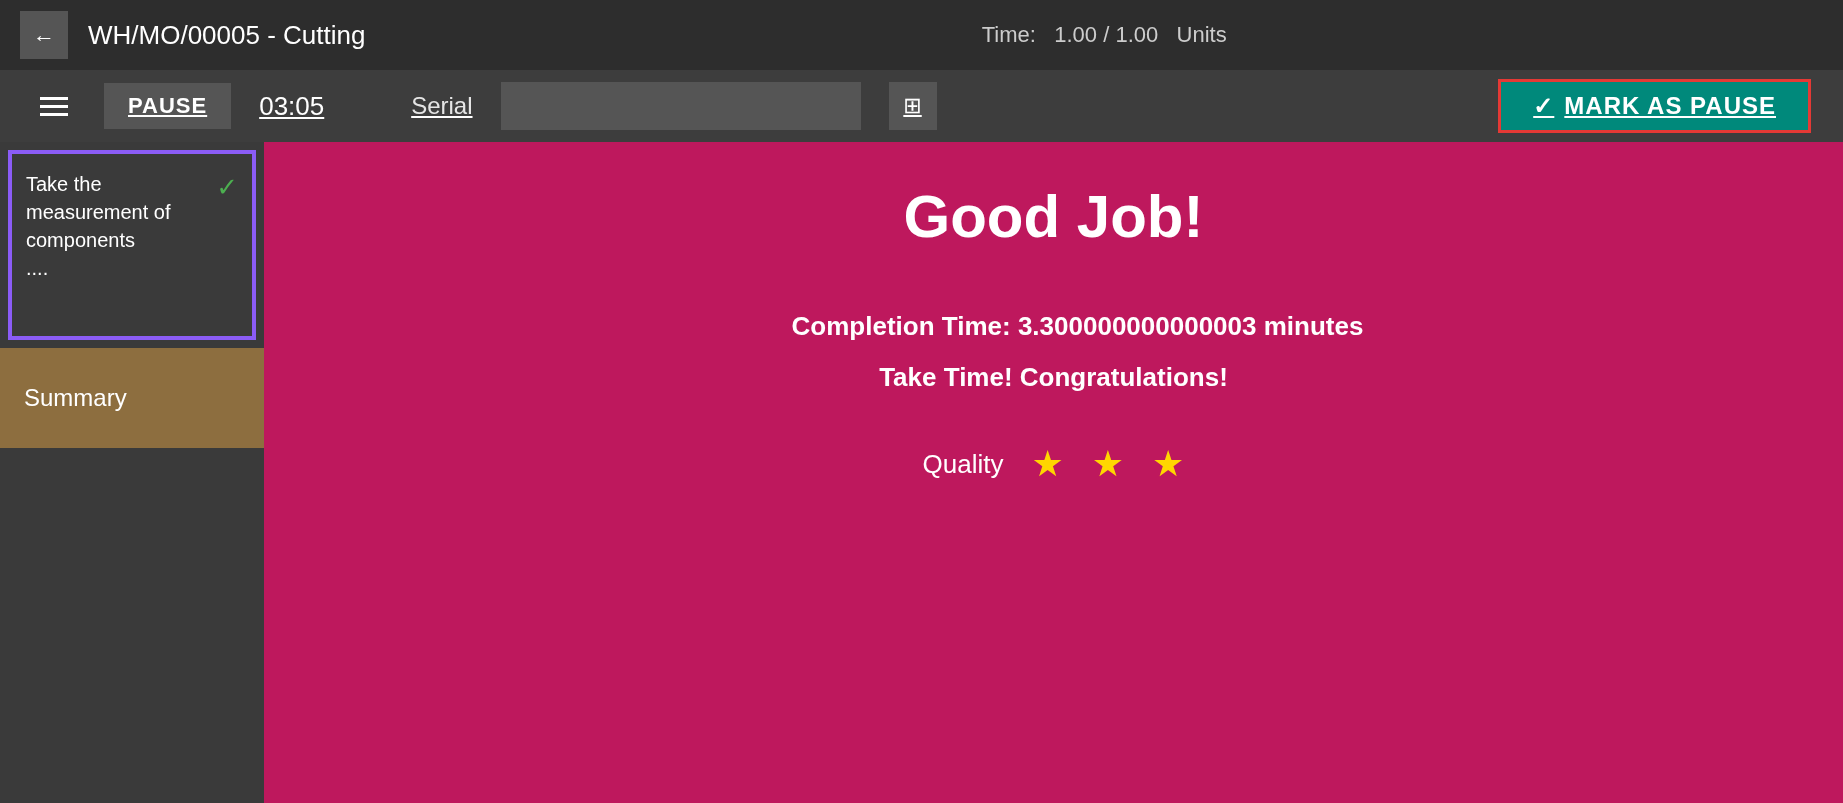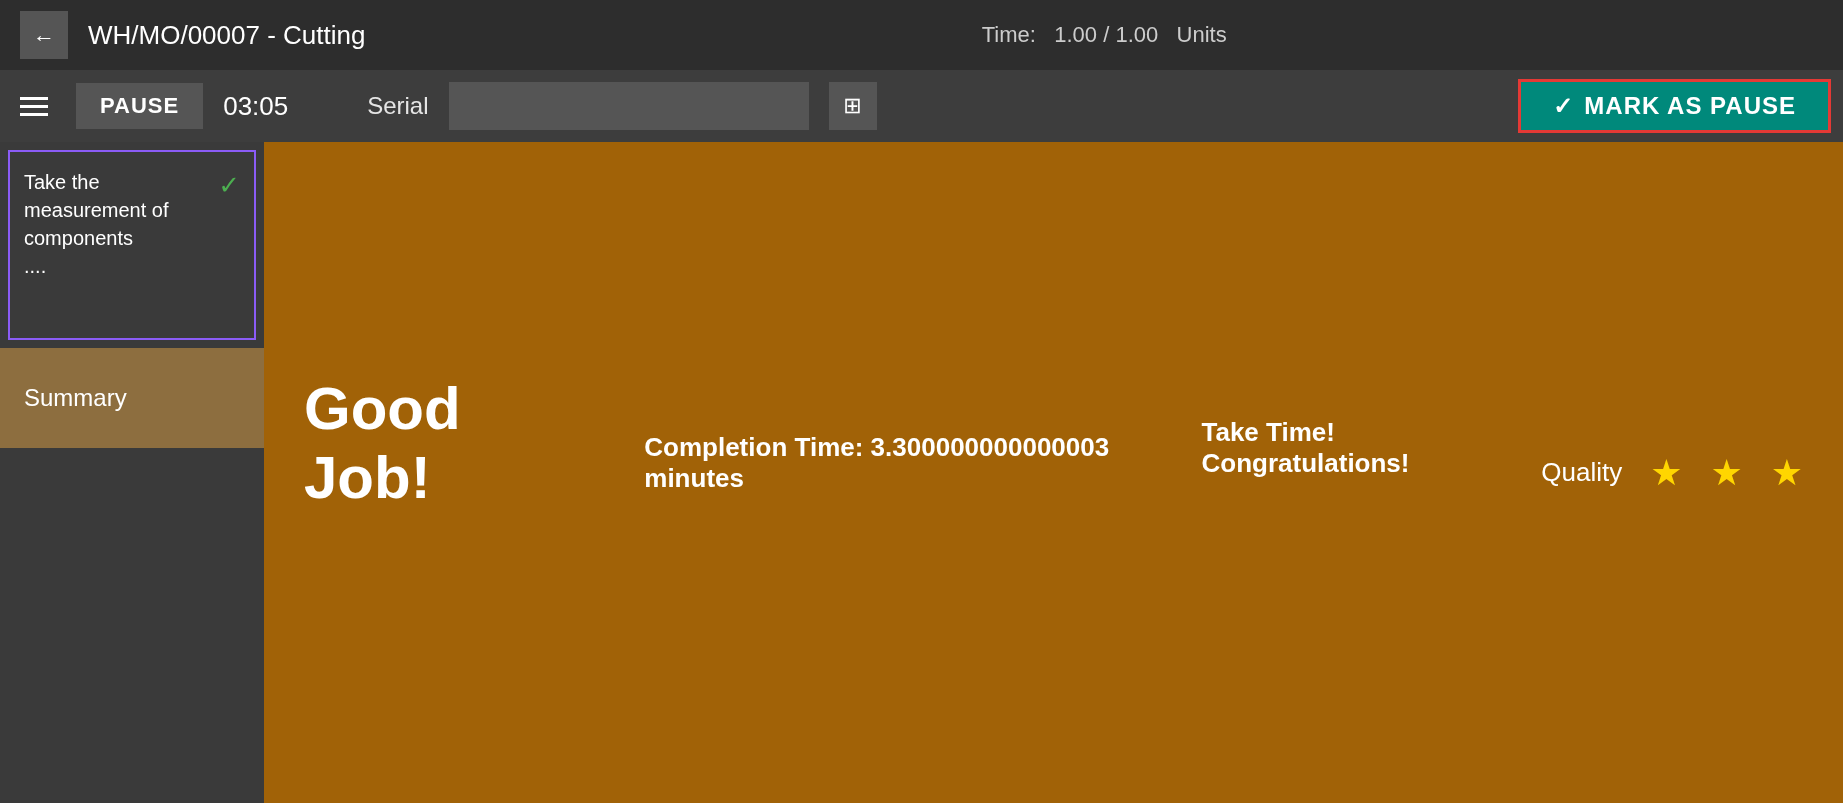--- a/index.html
+++ b/index.html
@@ -48,22 +48,23 @@
     .table-info span {
       color: #ccc;
     }
 
     
     .second-bar {
       display: flex;
       align-items: center;
       background: #3d3d3d;
       height: 72px;
-      padding: 0 12px;
-      gap: 20px;
+      padding: 0 32px;
+      gap: 28px;
+      text-decoration: underline;
     }
     .menu-btn {
       background: none;
       border: none;
       color: #fff;
       font-size: 24px;
       cursor: pointer;
       display: flex;
       flex-direction: column;
       gap: 5px;
@@ -140,21 +141,21 @@
 
     
     .sidebar {
       width: 264px;
       flex-shrink: 0;
       background: #3a3a3a;
       display: flex;
       flex-direction: column;
     }
     .task-item {
-      border: 2px solid #8b5cf6;
+      border: 4px solid #8b5cf6;
       margin: 8px;
       padding: 16px 14px;
       display: flex;
       align-items: flex-start;
       justify-content: space-between;
       min-height: 190px;
       background: #3a3a3a;
     }
     .task-text {
       font-size: 20px;
@@ -176,23 +177,24 @@
       color: #fff;
       min-height: 100px;
       display: flex;
       align-items: center;
     }
 
     
     .main-panel {
       flex: 1;
       display: flex;
+      flex-direction: column;
       align-items: center;
       justify-content: flex-start;
-      background: #a16207;
+      background: #be185d;
       padding: 40px;
     }
     .good-job {
       font-size: 60px;
       font-weight: bold;
       color: #fff;
       margin-bottom: 60px;
     }
     .completion-time {
       font-size: 26px;
@@ -217,21 +219,21 @@
     .star {
       color: #ffd600;
       font-size: 36px;
     }
   </style>
 </head>
 <body>
 
 <div class="top-bar">
   <button class="back-btn">←</button>
-  <span class="title-text">WH/MO/00007 - Cutting</span>
+  <span class="title-text">WH/MO/00005 - Cutting</span>
   <div class="table-info">
     <span>Time:</span>
     &nbsp;
     <span>1.00 / 1.00</span>
     &nbsp;
     <span>Units</span>
   </div>
 </div>
 
 <div class="second-bar">

